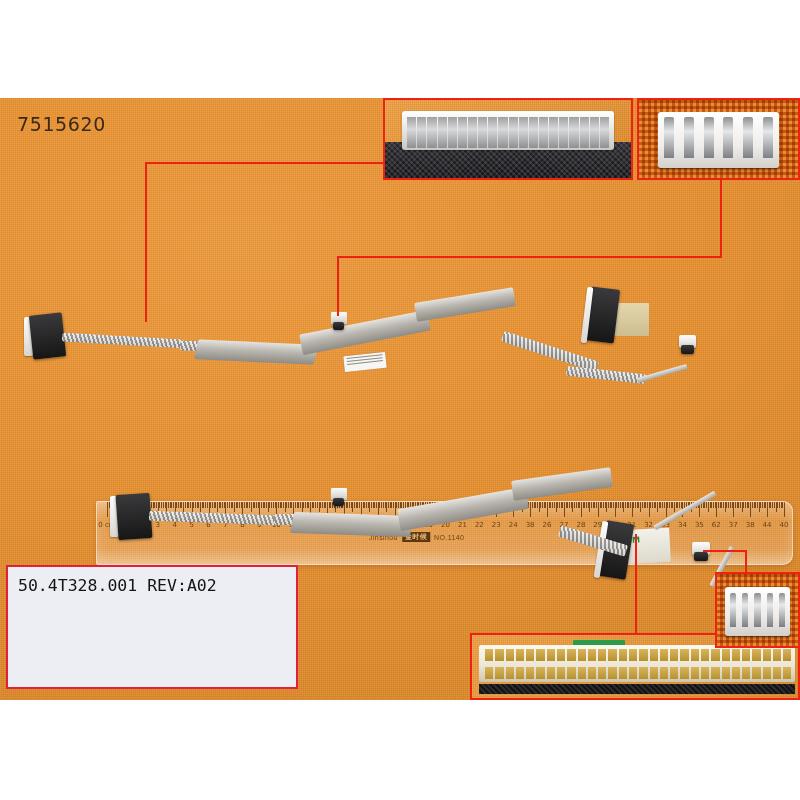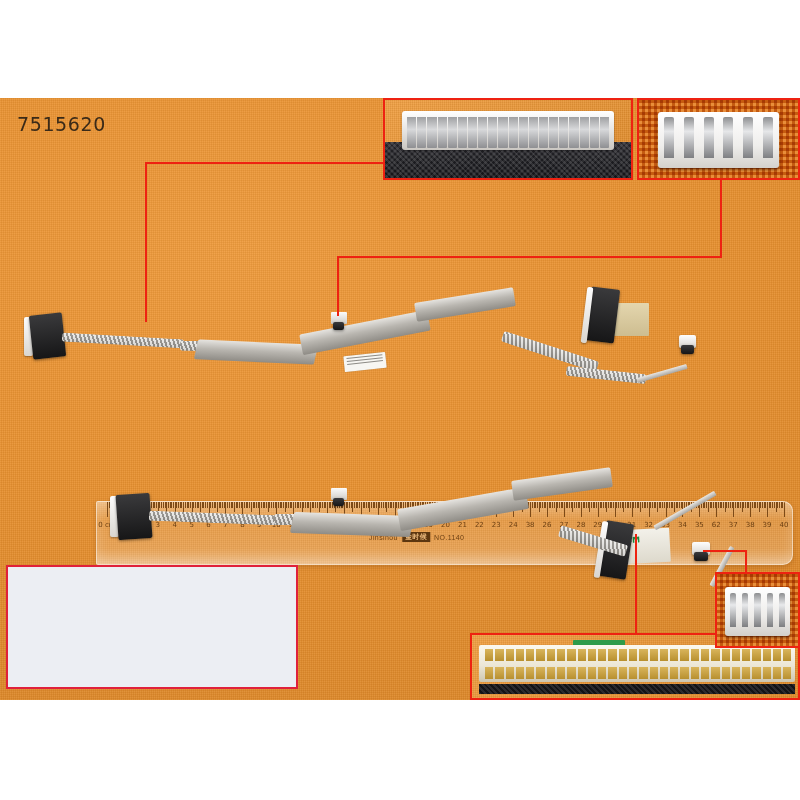--- a/index.html
+++ b/index.html
@@ -592,21 +592,21 @@
           <span style="left: 72.5%;">29</span>
           <span style="left: 75%;">30</span>
           <span style="left: 77.5%;">31</span>
           <span style="left: 80%;">32</span>
           <span style="left: 82.5%;">33</span>
           <span style="left: 85%;">34</span>
           <span style="left: 87.5%;">35</span>
           <span style="left: 90%;">62</span>
           <span style="left: 92.5%;">37</span>
           <span style="left: 95%;">38</span>
-          <span style="left: 97.5%;">39</span>
+          <span style="left: 97.5%;">44</span>
           <span style="left: 100%;">40</span>
         </div>
       <div class="brand">
         <span>Jinsihou</span>
         <span class="blk">金时候</span>
         <span>NO.1140</span>
       </div>
     </div>
 
     <div class="cable">
@@ -800,15 +800,16 @@
     <div class="pins" id="webcam5-pins">
         <i></i>
         <i></i>
         <i></i>
         <i></i>
         <i></i>
       </div>
   </div>
 
   <div class="speclabel">
+    <div>50.4T328.001 REV:A02</div>
   </div>
 
 </div>
 
 </body></html>

